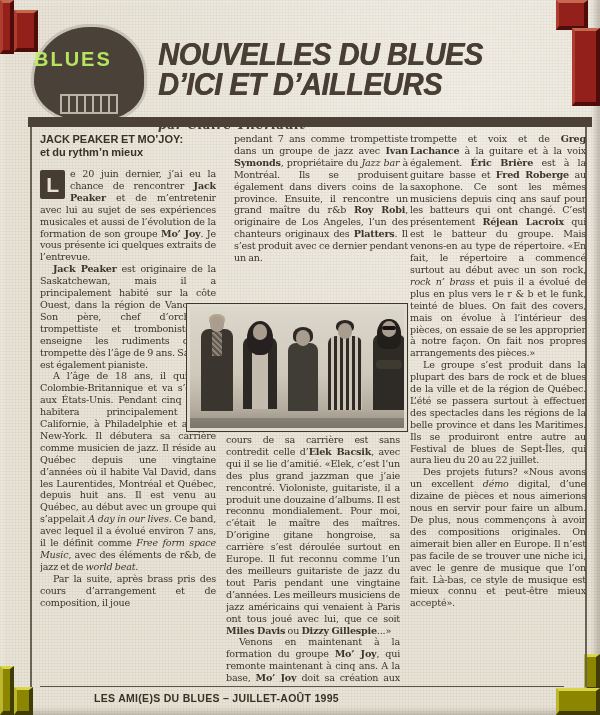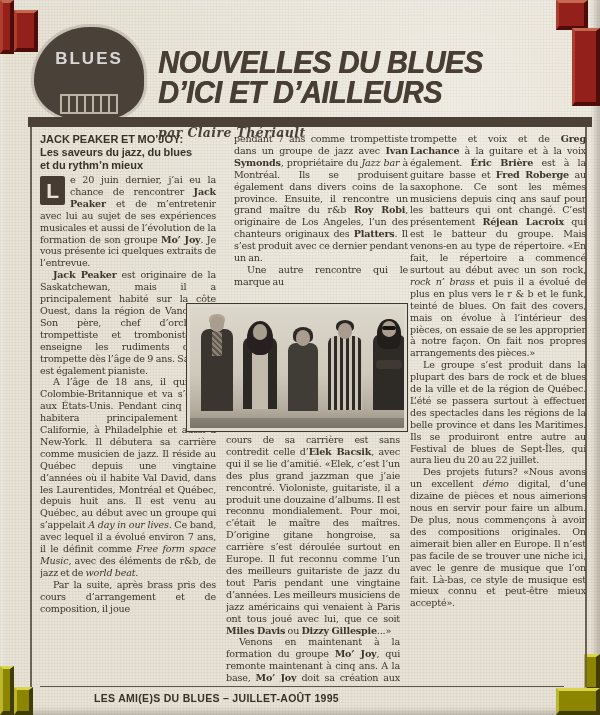--- a/index.html
+++ b/index.html
@@ -18,26 +18,26 @@
   .blk{position:absolute;box-sizing:border-box;}
   .blk.red{background:#93201a;border-top:3px solid #c4684f;border-left:3px solid #ad3d2c;border-right:4px solid #4e0d0a;border-bottom:4px solid #4e0d0a;}
   .blk.olive{background:#8b8500;border-top:3px solid #d9d54a;border-left:3px solid #bcb72f;border-right:4px solid #3f3d05;border-bottom:4px solid #3f3d05;}
 
   
   .logo-blob{
     position:absolute;left:34px;top:27px;width:110px;height:94px;
     background:#4a4138;border-radius:50% 46% 42% 46% / 56% 52% 38% 42%;
     box-shadow:0 0 0 3px rgba(74,65,56,0.18);
   }
-  .logo-text{padding-top:24px;text-align:center;font-weight:bold;font-size:17px;line-height:16px;
-    letter-spacing:2px;color:#e5e5e5;font-family:"Liberation Sans",sans-serif;opacity:.92;}
+  .logo-text{padding-top:24px;font-weight:bold;font-size:20px;line-height:16px;
+    letter-spacing:2px;color:#bef264;font-family:"Liberation Sans",sans-serif;opacity:.92;}
   .logo-grid{position:absolute;bottom:7px;left:50%;transform:translateX(-50%);
     width:54px;height:16px;border:2px solid #d8d1c1;opacity:.8;
     background:repeating-linear-gradient(90deg, rgba(0,0,0,0) 0 6px, #d8d1c1 6px 8px);}
-  .title{position:absolute;left:158px;top:47px;color:#483e33;
+  .title{position:absolute;left:158px;top:39px;color:#483e33;
     font-family:"Liberation Sans",sans-serif;font-weight:bold;font-style:italic;}
   .title-line{font-size:29px;line-height:30px;letter-spacing:-0.5px;
     text-shadow:0.6px 0 0 #483e33;transform:scaleY(1.06);transform-origin:left top;}
   .byline{margin-top:18px;font-family:"DejaVu Serif",serif;font-weight:bold;font-style:italic;
     font-size:12.5px;color:#4a4036;letter-spacing:.4px;}
   .header-bar{position:absolute;left:28px;top:117px;width:564px;height:10px;background:#4b4137;}
 
   
   .frame{position:absolute;left:30px;top:127px;width:557px;height:560px;
     border-left:2px solid #6b6154;border-right:2px solid #6b6154;box-sizing:border-box;}
@@ -49,21 +49,21 @@
   .col{position:absolute;top:133px;font-family:"DejaVu Serif",serif;font-size:9.6px;
     line-height:11.9px;letter-spacing:-0.2px;word-spacing:-0.5px;color:#3d342b;
     text-align:justify;overflow:hidden;}
   .col p{margin:0;text-indent:13px;}
   .col p.noindent{text-indent:0;}
   #col1{left:40px;width:176px;height:548px;}
   #col2top{left:234px;width:174px;height:168px;}
   #col2bot{left:226px;top:434px;width:174px;height:248px;}
   #col3{left:410px;width:176px;height:548px;}
   .headline{font-family:"Liberation Sans",sans-serif;font-weight:bold;font-size:11px;
-    line-height:13px;color:#39markdown3127;color:#393127;text-align:left;margin-bottom:2px;letter-spacing:0;}
+    line-height:13px;color:#39markdown3127;color:#393127;text-align:left;margin-bottom:9px;letter-spacing:0;}
   .dropcap{float:left;width:25px;height:29px;margin:2px 5px 0 0;background:#463c31;
     color:#e7e1d3;font-family:"Liberation Sans",sans-serif;font-weight:bold;font-size:21px;
     line-height:29px;text-align:center;border-radius:2px;}
 
   
   .photo{position:absolute;left:186px;top:303px;width:222px;height:129px;
     background:#e0dbcf;border:1.5px solid #3e362c;padding:3px;box-sizing:border-box;}
   .photo-inner{position:relative;width:100%;height:100%;overflow:hidden;
     background:linear-gradient(180deg,#dcd7cb 0%,#cfc9bc 55%,#b3ac9e 85%,#958e80 100%);}
   .person{position:absolute;bottom:0;width:38px;}
@@ -135,32 +135,30 @@
     <div class="title-line">D’ICI ET D’AILLEURS</div>
     <div class="byline">par Claire Thériault</div>
   </div>
 
   <div class="header-bar"></div>
   <div class="frame"></div>
 
   <div class="col" id="col1">
     <div class="headline">
       <div>JACK PEAKER ET MO’JOY:</div>
-      <div>Les saveurs du jazz, du blues</div>
       <div>et du rythm’n mieux</div>
     </div>
     <p class="noindent"><span class="dropcap">L</span><span class="rich">e 20 juin dernier, j’ai eu la chance de rencontrer <b>Jack Peaker</b> et de m’entretenir avec lui au sujet de ses expériences musicales et aussi de l’évolution de la formation de son groupe <b>Mo’ Joy</b>. Je vous présente ici quelques extraits de l’entrevue.</span></p>
     <p><span class="rich"><b>Jack Peaker</b> est originaire de la Saskatchewan, mais il a principalement habité sur la côte Ouest, dans la région de Vancouver. Son père, chef d’orchestre, trompettiste et tromboniste lui enseigne les rudiments de la trompette dès l’âge de 9 ans. Sa mère est également pianiste.</span></p>
     <p><span class="rich">A l’âge de 18 ans, il quitte la Colombie-Britannique et va s’établir aux États-Unis. Pendant cinq ans, il habitera principalement en Californie, à Philadelphie et aussi à New-York. Il débutera sa carrière comme musicien de jazz. Il réside au Québec depuis une vingtaine d’années où il habite Val David, dans les Laurentides, Montréal et Québec, depuis huit ans. Il est venu au Québec, au début avec un groupe qui s’appelait <i>A day in our lives</i>. Ce band, avec lequel il a évolué environ 7 ans, il le définit comme <i>Free form space Music</i>, avec des éléments de r&amp;b, de jazz et de <i>world beat</i>.</span></p>
     <p><span class="rich">Par la suite, après brass pris des cours d’arrangement et de composition, il joue</span></p>
   </div>
 
   <div class="col" id="col2top">
     <p class="noindent"><span class="rich">pendant 7 ans comme trompettiste dans un groupe de jazz avec <b>Ivan Symonds</b>, propriétaire du <i>Jazz bar</i> à Montréal. Ils se produisent également dans divers coins de la province. Ensuite, il rencontre un grand maître du r&amp;b <b>Roy Robi</b>, originaire de Los Angeles, l’un des chanteurs originaux des <b>Platters</b>. Il s’est produit avec ce dernier pendant un an.</span></p>
-    <p><span class="rich">Une autre rencontre qui le marque au</span></p>
   </div>
 
   <div class="photo">
     <div class="photo-inner">
       <div class="person p1">
           <div class="hair"></div>
           <div class="head"></div>
           <div class="torso">
             <div class="detail"></div>
           </div>

